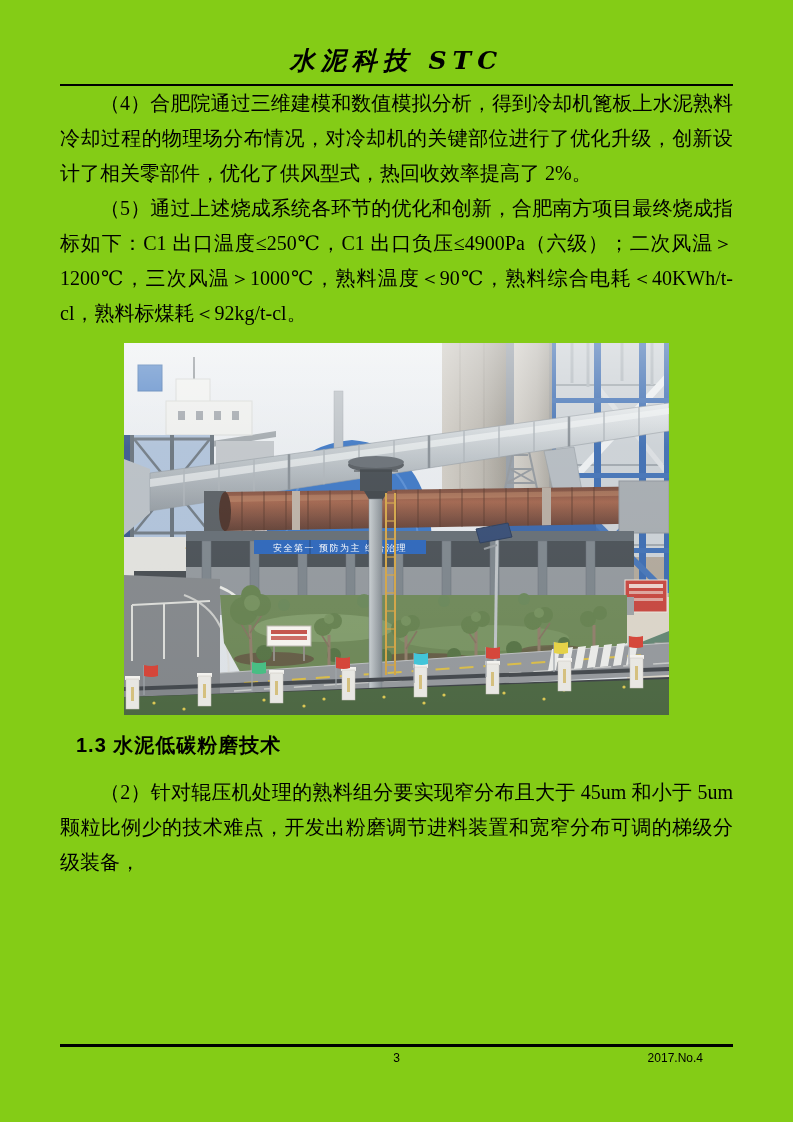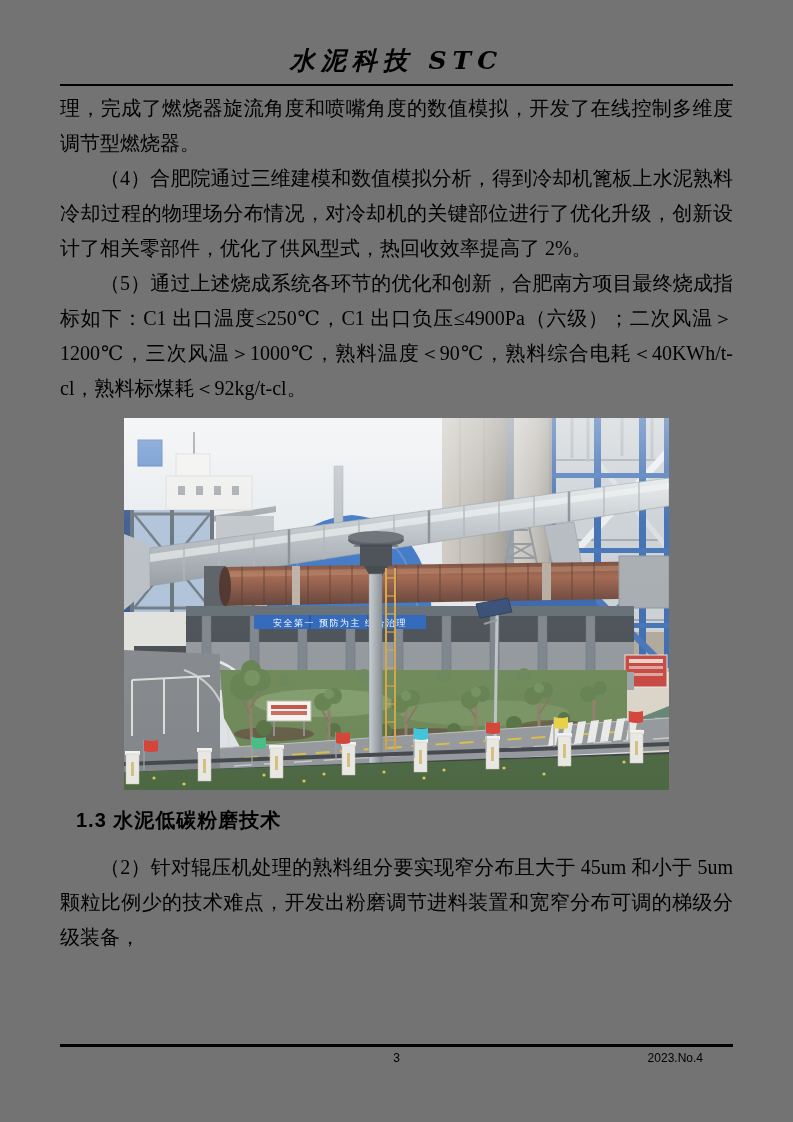--- a/index.html
+++ b/index.html
@@ -1,18 +1,18 @@
 <!DOCTYPE html>
 <html><head>
 <meta charset="utf-8">
 <style>
   html,body{margin:0;padding:0;background:#888;}
   .page{
     position:relative;width:793px;height:1122px;margin:0 auto;
-    background:#737373;overflow:hidden;color:#000;
+    background:#84cc16;overflow:hidden;color:#000;
     font-family:"Liberation Serif","DejaVu Serif",serif;
   }
   .journal-title{
     padding-top:44px;text-align:center;
     font-family:"DejaVu Serif","Liberation Serif",serif;
     font-style:italic;font-weight:bold;font-size:25px;letter-spacing:6px;
   }
   .header-rule{margin:7px 60px 0;border-top:2.5px solid #000;height:0;}
   .content{margin:0 60px;}
   p.body{margin:0;font-size:20px;line-height:35px;text-align:justify;}
@@ -35,21 +35,20 @@
 </style>
 </head>
 <body>
 
 <div class="page">
 
   <div class="journal-title">水泥科技 STC</div>
   <div class="header-rule"></div>
 
   <div class="content">
-    <p class="body first">理，完成了燃烧器旋流角度和喷嘴角度的数值模拟，开发了在线控制多维度调节型燃烧器。</p>
     <p class="body ind">（4）合肥院通过三维建模和数值模拟分析，得到冷却机篦板上水泥熟料冷却过程的物理场分布情况，对冷却机的关键部位进行了优化升级，创新设计了相关零部件，优化了供风型式，热回收效率提高了 2%。</p>
     <p class="body ind">（5）通过上述烧成系统各环节的优化和创新，合肥南方项目最终烧成指标如下：C1 出口温度≤250℃，C1 出口负压≤4900Pa（六级）；二次风温＞1200℃，三次风温＞1000℃，熟料温度＜90℃，熟料综合电耗＜40KWh/t-cl，熟料标煤耗＜92kg/t-cl。</p>
 
     <figure class="photo">
       <svg viewBox="0 0 545 372" width="545" height="372">
         <defs>
           <linearGradient id="skyG" x1="0" y1="0" x2="0" y2="1">
             <stop offset="0" stop-color="#eceff2"></stop>
               <stop offset="1" stop-color="#d9dee3"></stop>
           </linearGradient>
@@ -470,16 +469,16 @@
         <rect width="545" height="372" fill="url(#hazeG)"></rect>
       </svg>
     </figure>
 
     <h2 class="section">1.3 水泥低碳粉磨技术</h2>
     <p class="body ind">（2）针对辊压机处理的熟料组分要实现窄分布且大于 45um 和小于 5um 颗粒比例少的技术难点，开发出粉磨调节进料装置和宽窄分布可调的梯级分级装备，</p>
   </div>
 
   <div class="footer">
     <span class="pageno">3</span>
-    <span class="issue">2023.No.4</span>
+    <span class="issue">2017.No.4</span>
   </div>
 
 </div>
 
 </body></html>

